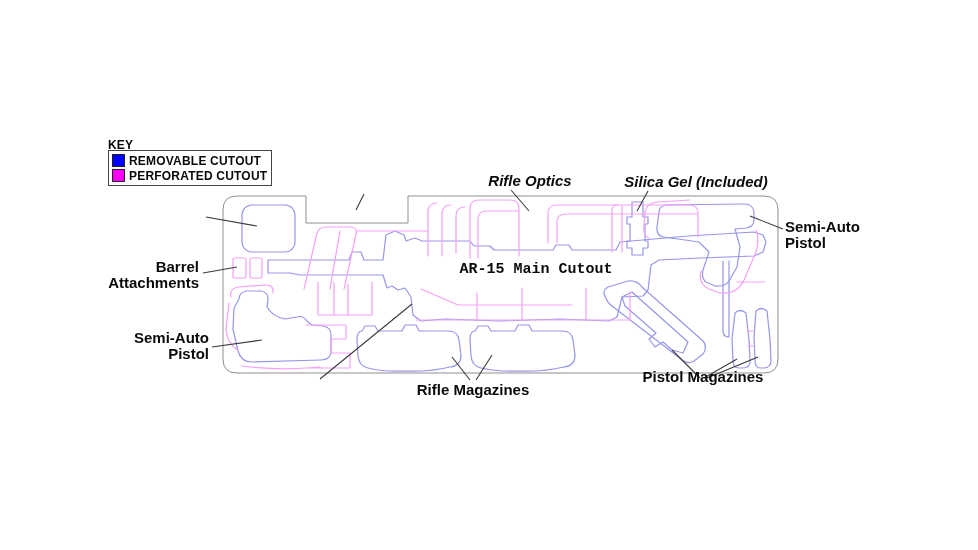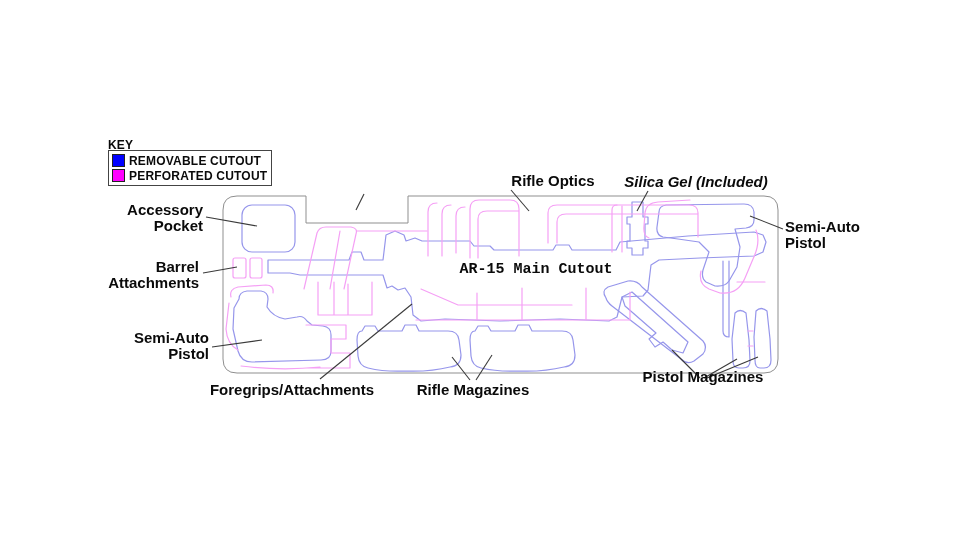--- a/index.html
+++ b/index.html
@@ -98,27 +98,23 @@
         <span class="key-swatch" style="background: rgb(0, 0, 255);"></span>
         <span class="key-label">REMOVABLE CUTOUT</span>
       </div>
       <div class="key-row">
         <span class="key-swatch" style="background: rgb(255, 0, 255);"></span>
         <span class="key-label">PERFORATED CUTOUT</span>
       </div>
     </div>
   </div>
 
-  <div class="label right" style="left:203px;top:202px;">
-    <div>Accessory</div>
-    <div>Pocket</div>
-  </div>
 
 
-  <div class="label center" style="left:553px;top:173px;">
+  <div class="label center" style="left:530px;top:173px;font-style:italic;">
     <div>Rifle Optics</div>
   </div>
 
   <div class="label center" style="left:696px;top:174px;font-style:italic;">
     <div>Silica Gel (Included)</div>
   </div>
 
   <div class="label left" style="left:785px;top:219px;">
     <div>Semi-Auto</div>
     <div>Pistol</div>
@@ -131,23 +127,20 @@
 
   <div class="label center" style="left:536px;top:262px;font-family:Liberation Mono, monospace;">
     <div>AR-15 Main Cutout</div>
   </div>
 
   <div class="label right" style="left:209px;top:330px;">
     <div>Semi-Auto</div>
     <div>Pistol</div>
   </div>
 
-  <div class="label center" style="left:292px;top:382px;">
-    <div>Foregrips/Attachments</div>
-  </div>
 
   <div class="label center" style="left:473px;top:382px;text-align:right;">
     <div>Rifle Magazines</div>
   </div>
 
   <div class="label center" style="left:703px;top:369px;">
     <div>Pistol Magazines</div>
   </div>
 
 </div>

